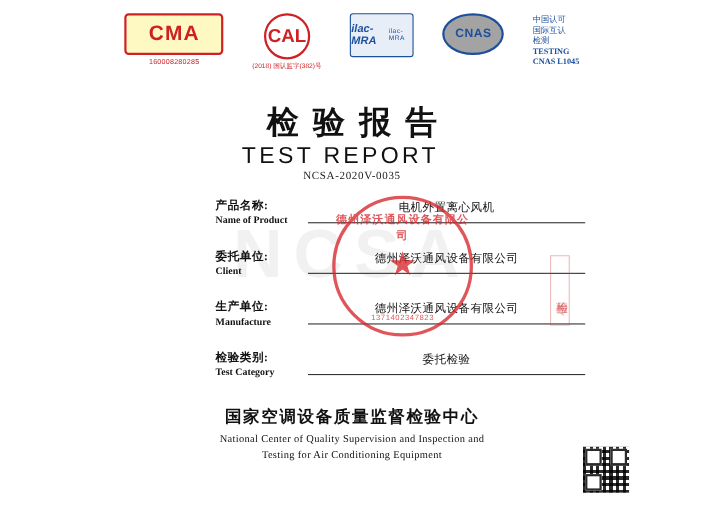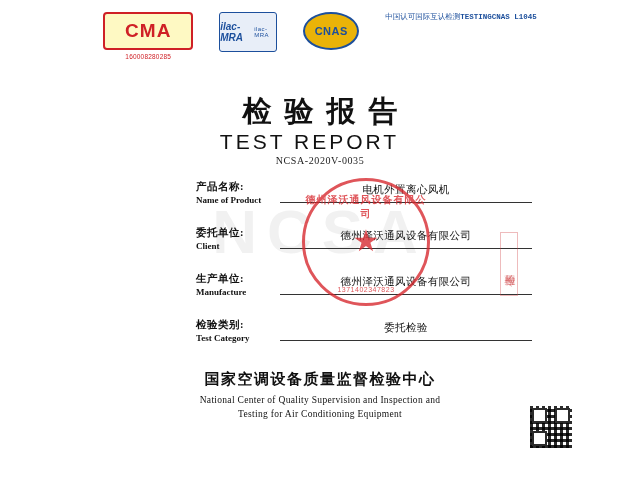--- a/index.html
+++ b/index.html
@@ -126,28 +126,29 @@
     border: 2px solid #1c4f9c;
     border-radius: 50%;
     display: flex;
     align-items: center;
     justify-content: center;
     color: #1c4f9c;
     font-family: "Liberation Sans", sans-serif;
     font-weight: bold;
     font-size: 11px;
     letter-spacing: 0.5px;
-    background: #eab308;
+    background: #a3a3a3;
   }
 
   
   .cnas-text {
     display: flex;
+    flex-direction: column;
     align-items: flex-start;
-    font-family: Liberation Mono, monospace;
+    font-family: Liberation Serif, serif;
     color: #1c4f9c;
     font-size: 7.5px;
     line-height: 9.5px;
     padding-top: 1px;
   }
   .cnas-text .bold {
     font-weight: bold;
   }
 
   
@@ -366,20 +367,26 @@
 
   <div class="logo-row">
 
     <div class="logo-block">
       <div class="cma">
           <span>CMA</span>
         </div>
       <div class="cma-sub">160008280285</div>
     </div>
 
+    <div class="logo-block">
+      <div class="cal">
+          <span>CAL</span>
+        </div>
+      <div class="cal-sub">(2018) 国认监字(382)号</div>
+    </div>
 
     <div class="logo-block">
       <div class="ilac">
         <div class="ilac-top">ilac-MRA</div>
         <div class="ilac-bot">ilac-MRA</div>
       </div>
     </div>
 
     <div class="logo-block">
       <div class="cnas">

